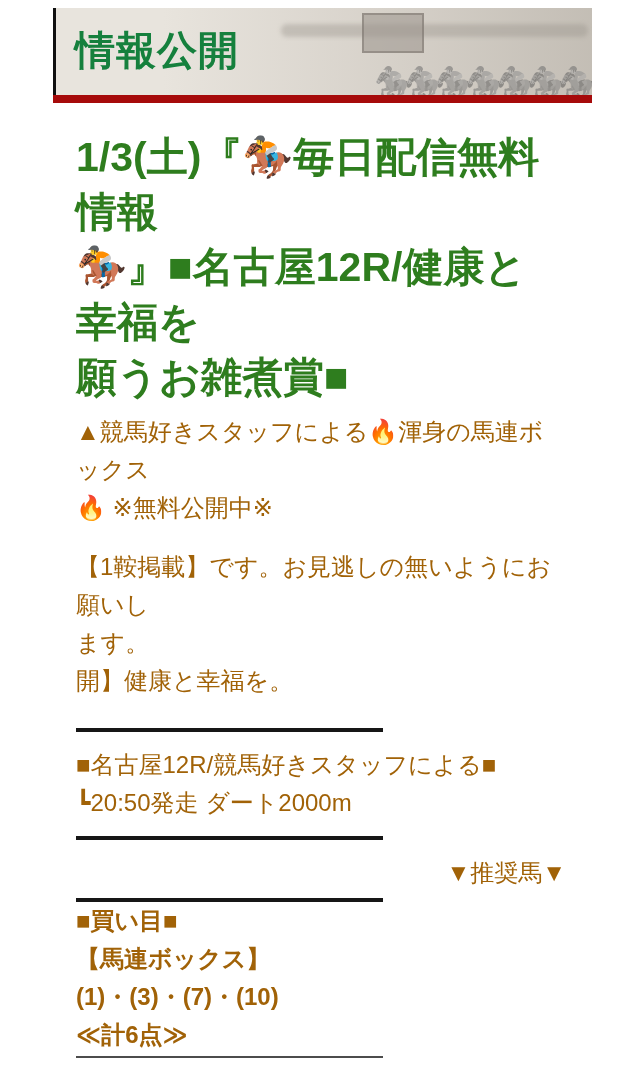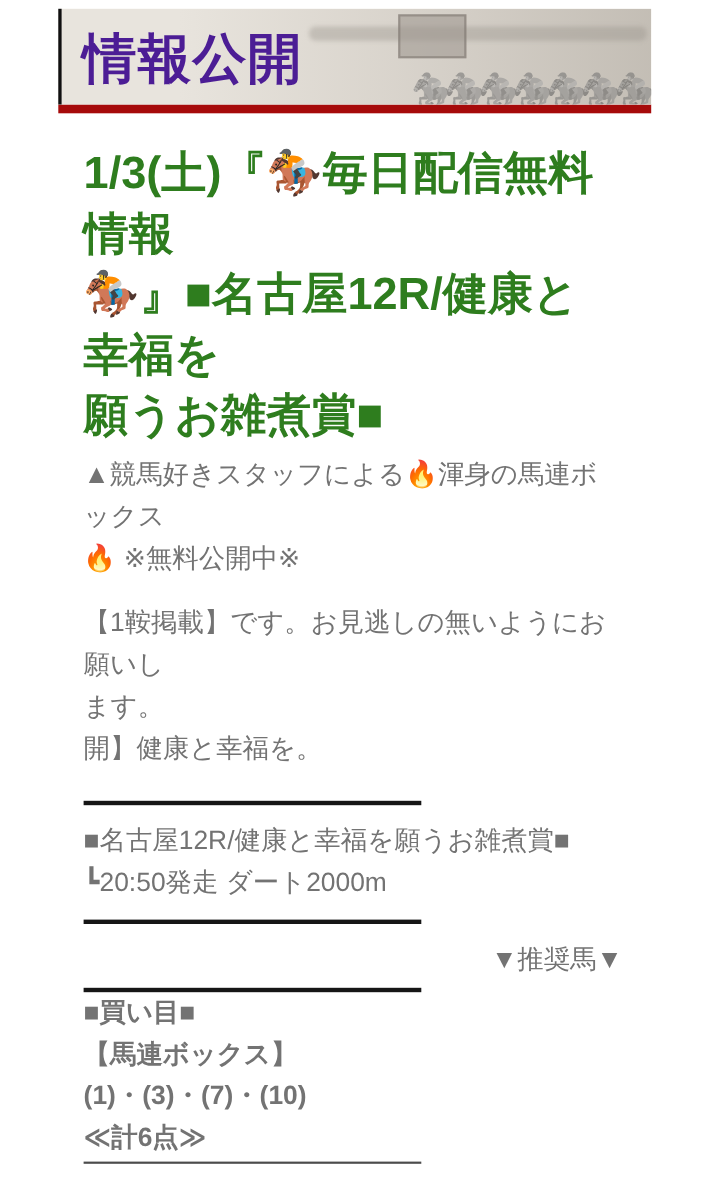--- a/index.html
+++ b/index.html
@@ -49,36 +49,36 @@
     position:absolute; bottom:-4px; right:2px;
     font-size:32px; line-height:1;
     letter-spacing:-9px;
     white-space:nowrap;
     filter:grayscale(100%) contrast(0.55);
     opacity:0.55;
   }
   .banner h1{
     position:relative; z-index:2;
     margin:0; padding:22px 0 0 19px;
-    font-size:49px; line-height:1; font-weight:700;
-    color:#4c1d95; letter-spacing:1px;
+    font-size:40px; line-height:1; font-weight:700;
+    color:#15803d; letter-spacing:1px;
   }
   .red-bar{
     margin-left:53px;
     width:539px; height:8px;
     background:var(--header-red);
   }
   
   main{padding:0 74px 0 76px;}
   .green-title{
     margin:27px 0 0;
     font-size:41px; line-height:55px; font-weight:700;
     color:var(--accent-green);
   }
-  .text{font-size:24px; line-height:38px; color:#737373;}
+  .text{font-size:24px; line-height:38px; color:#a16207;}
   .subtitle{margin:8px 0 0;}
   .notice{margin:21px 0 12px;}
   .divider{width:307px;}
   .divider.thick{height:4px; background:#161616;}
   .divider.thin{height:2px; background:#4c4c4c;}
   .d1{margin-top:28px;}
   .d2{margin-top:14px;}
   .d3{margin-top:6px;}
   .d4{margin-top:2px;}
   .race{margin-top:14px;}
@@ -114,21 +114,21 @@
 
     <div class="text notice">
         <div>【1鞍掲載】です。お見逃しの無いようにお願いし</div>
         <div>ます。</div>
         <div>開】健康と幸福を。</div>
       </div>
 
     <div class="divider thick d1"></div>
 
     <section class="text race">
-      <div>■名古屋12R/健康と幸福を願うお雑煮賞■</div>
+      <div>■名古屋12R/競馬好きスタッフによる■</div>
       <div>┗20:50発走 ダート2000m</div>
     </section>
 
     <div class="divider thick d2"></div>
 
     <section class="text recommend">
       <div>▼推奨馬▼</div>
     </section>
 
     <div class="divider thick d3"></div>

